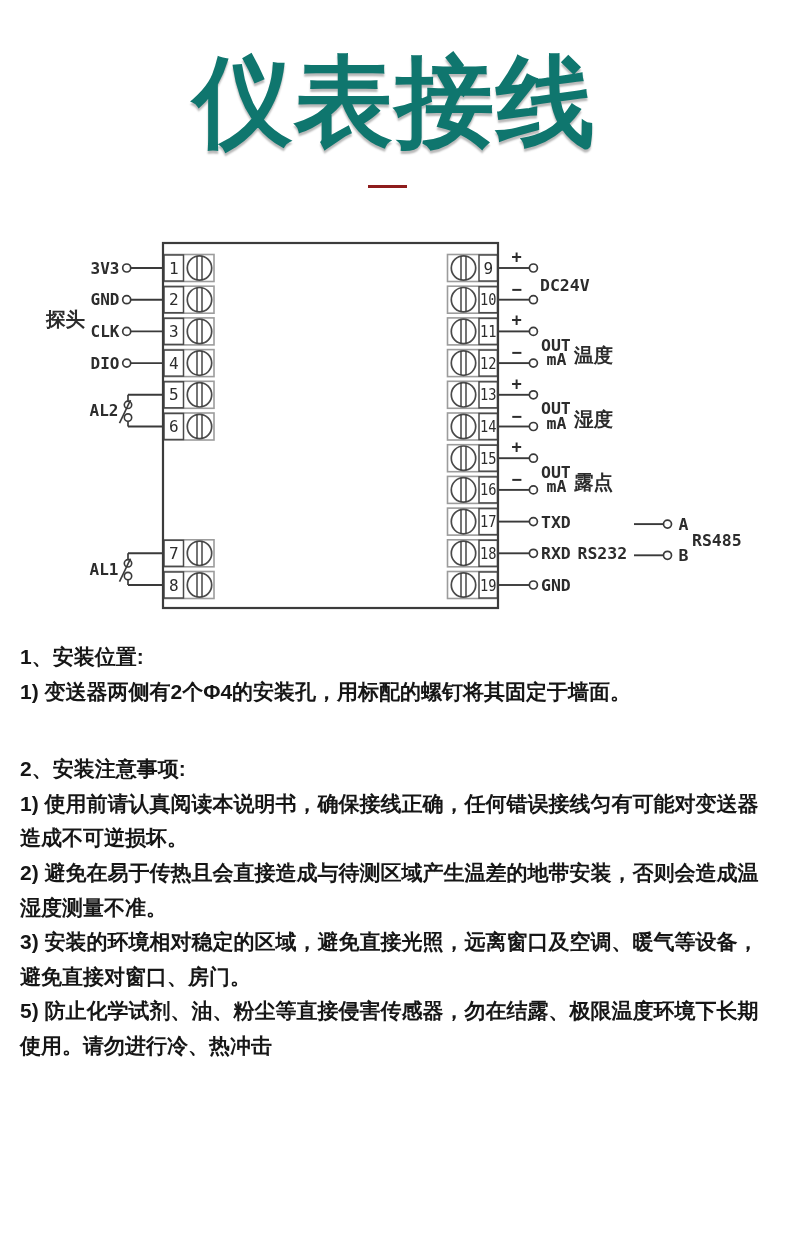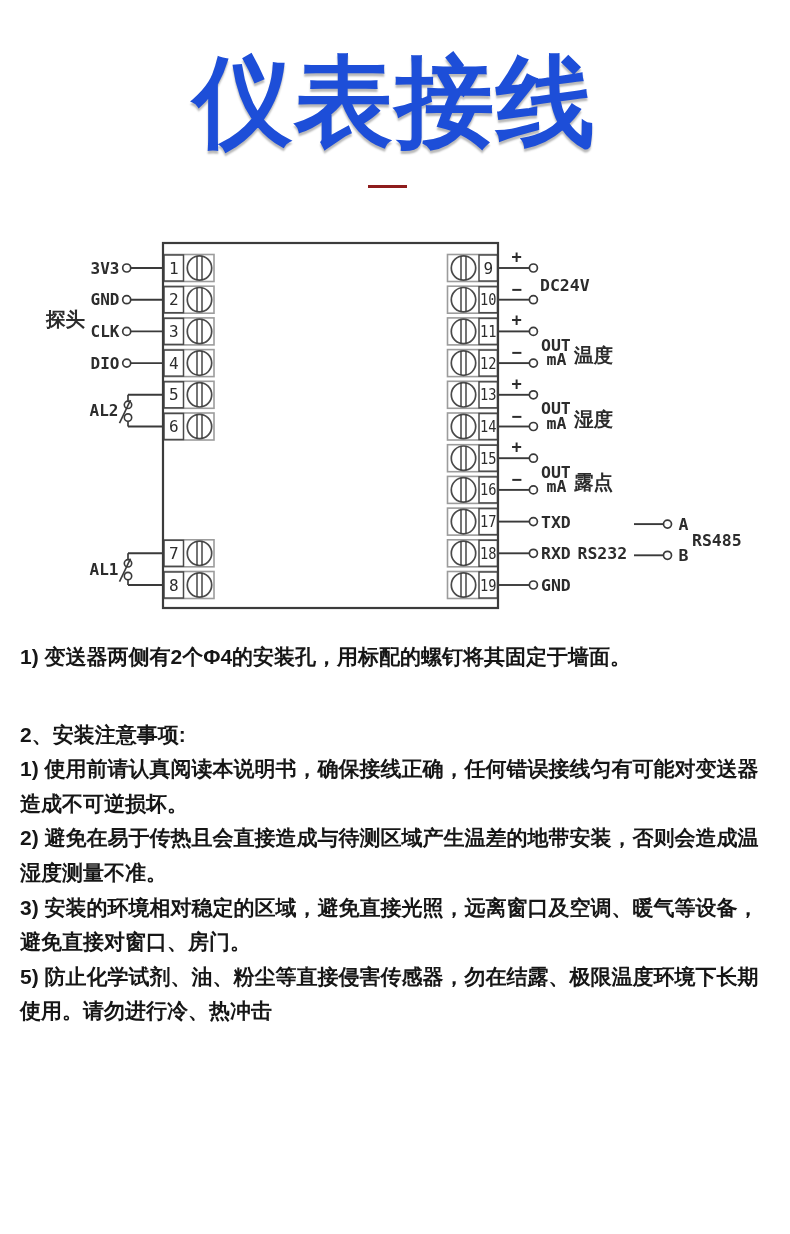--- a/index.html
+++ b/index.html
@@ -1,19 +1,19 @@
 <!DOCTYPE html>
 <html><head>
 <meta charset="utf-8">
 <style>
   html,body{margin:0;padding:0;background:#fff;}
   #page{position:relative;width:790px;height:1234px;background:#fff;overflow:hidden;
         font-family:"Liberation Sans",sans-serif;}
   .title{position:absolute;top:52px;left:0;width:100%;text-align:center;
-         font-size:99px;font-weight:900;color:#1d4ed8;letter-spacing:2px;line-height:1.0;
+         font-size:99px;font-weight:900;color:#0f766e;letter-spacing:2px;line-height:1.0;
          text-shadow:0 3px 2px rgba(0,0,0,0.28);}
   .divider{position:absolute;top:185px;left:368px;width:39px;height:3px;background:#8e1d1d;}
   #diagram{position:absolute;top:0;left:0;}
   .dnum{font-family:"DejaVu Sans Mono",monospace;font-size:16px;fill:#2c2c2c;}
   .dlabel{font-family:"DejaVu Sans Mono",monospace;font-weight:700;font-size:16px;fill:#2c2c2c;}
   .dlabel17{font-family:"DejaVu Sans Mono",monospace;font-weight:700;font-size:16.5px;fill:#2c2c2c;}
   .dsign{font-family:"DejaVu Sans Mono",monospace;font-weight:700;font-size:17px;fill:#2c2c2c;}
   .dcn{font-family:"Liberation Sans",sans-serif;font-weight:700;font-size:19.5px;fill:#2c2c2c;}
   .sections{position:absolute;left:20px;top:640px;width:757px;
             font-size:21px;font-weight:600;color:#161616;line-height:34.6px;}
@@ -260,20 +260,21 @@
       <circle cx="667.5" cy="524.1" r="4" fill="#fff" stroke="#3a3a3a" stroke-width="1.7"></circle>
       <text x="678.5" y="529.9" class="dlabel17">A</text>
       <line x1="634" y1="555.3" x2="663.3" y2="555.3" stroke="#3a3a3a" stroke-width="1.9"></line>
       <circle cx="667.5" cy="555.3" r="4" fill="#fff" stroke="#3a3a3a" stroke-width="1.7"></circle>
       <text x="678.5" y="561.0999999999999" class="dlabel17">B</text>
       <text x="692" y="546" class="dlabel17">RS485</text>
       <rect x="163" y="243" width="335" height="365" fill="none" stroke="#3c3c3c" stroke-width="2.2"></rect>
     </svg>
   <div class="sections">
       <div class="section">
+        <p>1、安装位置:</p>
         <p>1) 变送器两侧有2个Φ4的安装孔，用标配的螺钉将其固定于墙面。</p>
       </div>
       <div class="section gap">
         <p>2、安装注意事项:</p>
         <p>1) 使用前请认真阅读本说明书，确保接线正确，任何错误接线匀有可能对变送器造成不可逆损坏。</p>
         <p>2) 避免在易于传热且会直接造成与待测区域产生温差的地带安装，否则会造成温湿度测量不准。</p>
         <p>3) 安装的环境相对稳定的区域，避免直接光照，远离窗口及空调、暖气等设备，避免直接对窗口、房门。</p>
         <p>5) 防止化学试剂、油、粉尘等直接侵害传感器，勿在结露、极限温度环境下长期使用。请勿进行冷、热冲击</p>
       </div>
     </div>

